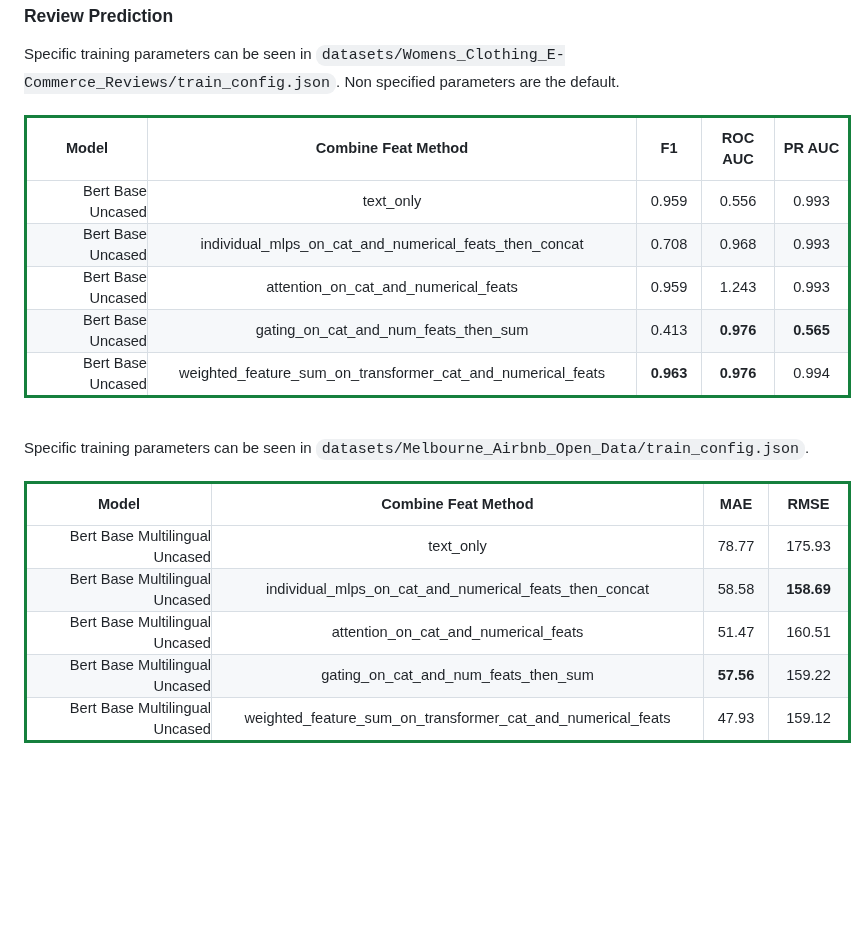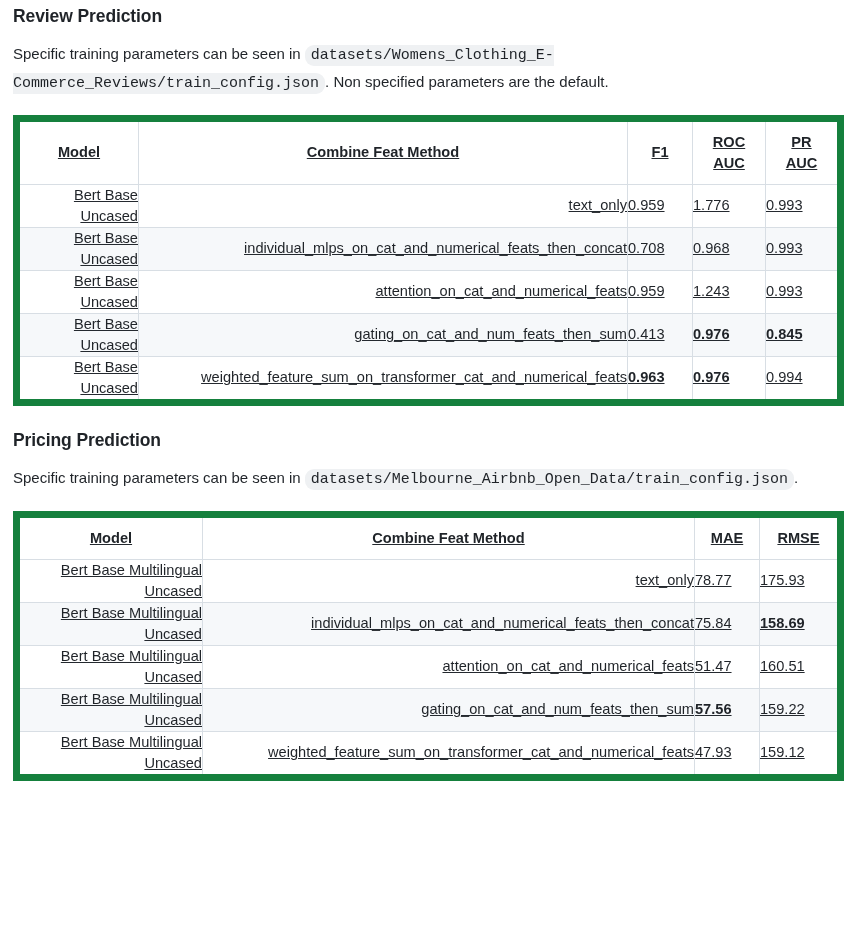--- a/index.html
+++ b/index.html
@@ -8,21 +8,21 @@
     background: #ffffff;
   }
   body {
     width: 865px;
     height: 938px;
     font-family: "Liberation Sans", sans-serif;
     color: #24292f;
     -webkit-font-smoothing: antialiased;
   }
   .page {
-    padding: 6px 14px 0 13px;
+    padding: 6px 14px 0 24px;
     box-sizing: border-box;
     width: 865px;
   }
   h2.section-heading {
     font-size: 17.5px;
     font-weight: bold;
     line-height: 1.25;
     margin: 0;
     padding: 0;
     color: #1f2328;
@@ -42,23 +42,22 @@
     border-radius: 9px;
     padding: 2px 6px;
     color: #1f2328;
     white-space: pre-wrap;
   }
   table.metrics-table {
     border-collapse: collapse;
     border-spacing: 0;
     table-layout: fixed;
     background: #ef4444;
-    border: 7px solid #15803d;
+    border: 3px solid #15803d;
     font-size: 14.6px;
-    text-decoration: underline;
   }
   table.metrics-table th,
   table.metrics-table td {
     border: 1px solid #d8dee4;
     padding: 0;
     vertical-align: middle;
   }
   table.metrics-table thead th {
     font-weight: bold;
     text-align: center;
@@ -73,25 +72,25 @@
     background: #ffffff;
   }
   table.metrics-table tbody tr.alt td {
     background: #f6f8fa;
   }
   td.cell-model {
     text-align: right;
     padding: 9px 12px 9px 13px;
   }
   td.cell-method {
-    text-align: right;
+    text-align: center;
     padding: 9px 12px 9px 12px;
   }
   td.cell-num {
-    text-align: left;
+    text-align: center;
     padding: 9px 6px;
   }
   td.cell-num.bold,
   .strong-val {
     font-weight: bold;
   }
   
   .t1 { width: 824px; }
   .t1 col.c-model  { width: 122px; }
   .t1 col.c-method { width: 489px; }
@@ -140,21 +139,21 @@
         <th>F1</th>
         <th>ROC AUC</th>
         <th>PR AUC</th>
       </tr>
     </thead>
     <tbody>
       <tr>
         <td class="cell-model">Bert Base Uncased</td>
         <td class="cell-method">text_only</td>
         <td class="cell-num">0.959</td>
-        <td class="cell-num">1.776</td>
+        <td class="cell-num">0.556</td>
         <td class="cell-num">0.993</td>
       </tr>
       <tr class="alt">
         <td class="cell-model">Bert Base Uncased</td>
         <td class="cell-method">individual_mlps_on_cat_and_numerical_feats_then_concat</td>
         <td class="cell-num">0.708</td>
         <td class="cell-num">0.968</td>
         <td class="cell-num">0.993</td>
       </tr>
       <tr>
@@ -162,35 +161,34 @@
         <td class="cell-method">attention_on_cat_and_numerical_feats</td>
         <td class="cell-num">0.959</td>
         <td class="cell-num">1.243</td>
         <td class="cell-num">0.993</td>
       </tr>
       <tr class="alt">
         <td class="cell-model">Bert Base Uncased</td>
         <td class="cell-method">gating_on_cat_and_num_feats_then_sum</td>
         <td class="cell-num">0.413</td>
         <td class="cell-num bold">0.976</td>
-        <td class="cell-num bold">0.845</td>
+        <td class="cell-num bold">0.565</td>
       </tr>
       <tr>
         <td class="cell-model">Bert Base Uncased</td>
         <td class="cell-method">weighted_feature_sum_on_transformer_cat_and_numerical_feats</td>
         <td class="cell-num bold">0.963</td>
         <td class="cell-num bold">0.976</td>
         <td class="cell-num">0.994</td>
       </tr>
     </tbody>
   </table>
 
   <div class="spacer-after-t1"></div>
 
-  <h2 class="section-heading">Pricing Prediction</h2>
 
   <div class="heading-gap"></div>
 
   <p class="section-desc">
     <span>Specific training parameters can be seen in </span><code class="inline-code">datasets/Melbourne_Airbnb_Open_Data/train_config.json</code><span>.</span>
   </p>
 
   <div class="spacer-after-p2"></div>
 
   <table class="metrics-table t2">
@@ -211,21 +209,21 @@
     <tbody>
       <tr>
         <td class="cell-model">Bert Base Multilingual Uncased</td>
         <td class="cell-method">text_only</td>
         <td class="cell-num">78.77</td>
         <td class="cell-num">175.93</td>
       </tr>
       <tr class="alt">
         <td class="cell-model">Bert Base Multilingual Uncased</td>
         <td class="cell-method">individual_mlps_on_cat_and_numerical_feats_then_concat</td>
-        <td class="cell-num">75.84</td>
+        <td class="cell-num">58.58</td>
         <td class="cell-num bold">158.69</td>
       </tr>
       <tr>
         <td class="cell-model">Bert Base Multilingual Uncased</td>
         <td class="cell-method">attention_on_cat_and_numerical_feats</td>
         <td class="cell-num">51.47</td>
         <td class="cell-num">160.51</td>
       </tr>
       <tr class="alt">
         <td class="cell-model">Bert Base Multilingual Uncased</td>

